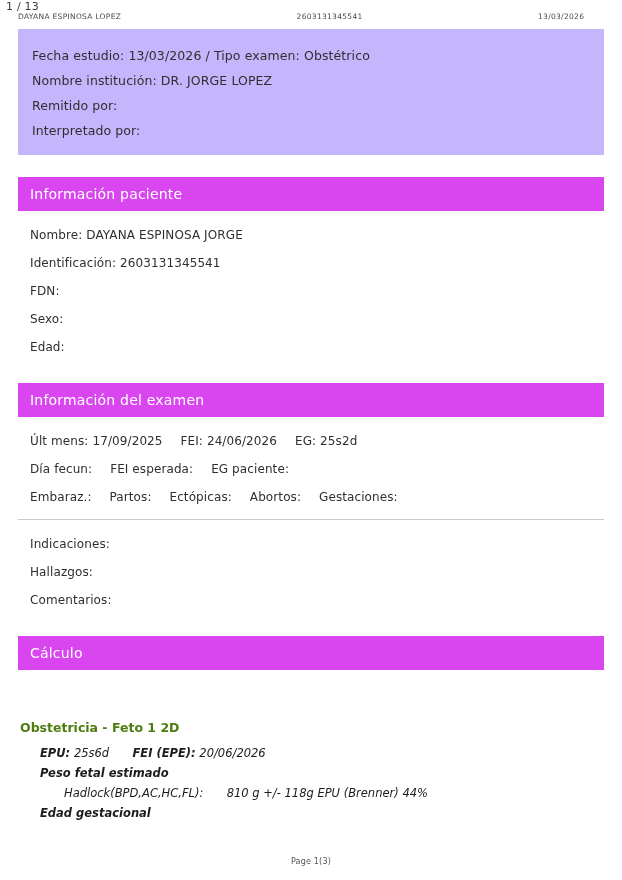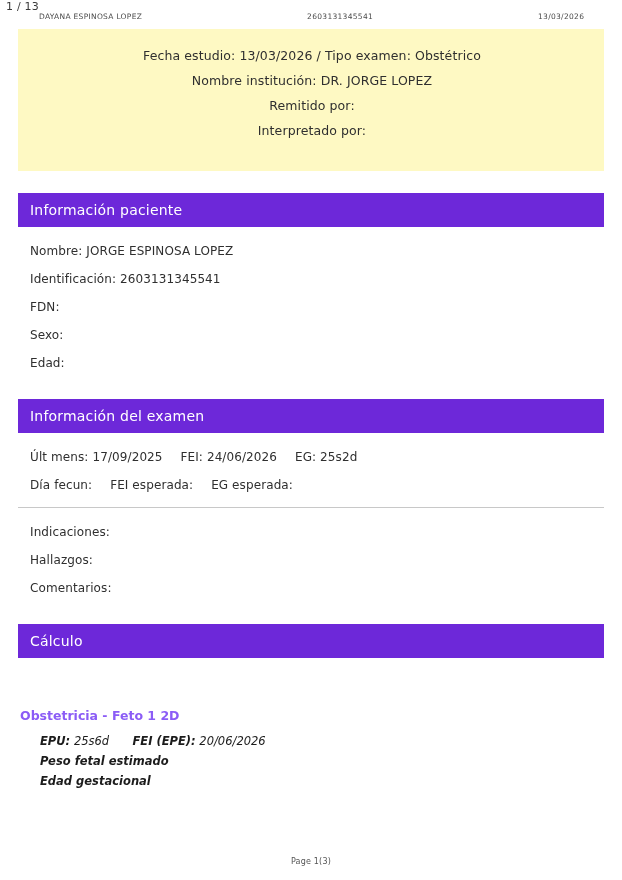--- a/index.html
+++ b/index.html
@@ -34,46 +34,44 @@
   }
 
   .doc-header {
     display: flex;
     justify-content: space-between;
     align-items: baseline;
     padding: 2px 14px 6px 18px;
     font-size: 7.5px;
     color: #4a4a4a;
     letter-spacing: 0.3px;
-    margin-left: 21px;
   }
   .doc-header .hdr-center {
     flex: 1;
     text-align: center;
   }
   .doc-header .hdr-right {
     min-width: 70px;
   }
 
   .info-box {
     margin: 2px 18px 0 18px;
-    background: #fef9c3;
-    padding: 14px 12px 28px 12px;
-    text-align: center;
+    background: #c4b5fd;
+    padding: 14px 12px 12px 12px;
   }
   .info-box .line {
     font-size: 12.5px;
     color: #2f2f2f;
     padding: 5px 0 5px 2px;
     letter-spacing: 0.1px;
   }
 
   .section-bar {
     margin: 22px 18px 0 18px;
-    background: #6d28d9;
+    background: #d946ef;
     color: #ffffff;
     font-size: 14px;
     padding: 9px 12px 9px 12px;
     letter-spacing: 0.2px;
   }
 
   .section-body {
     margin: 6px 18px 0 18px;
     padding: 4px 0 0 12px;
   }
@@ -91,21 +89,21 @@
     border-top: 1px solid #c8c8c8;
   }
 
   .calc-body {
     margin: 12px 18px 0 18px;
     padding-left: 2px;
   }
   .calc-title {
     font-size: 12.5px;
     font-weight: bold;
-    color: #8b5cf6;
+    color: #4d7c0f;
     padding: 2px 0 8px 0;
     margin-top: 48px;
   }
   .calc-line {
     font-size: 11.5px;
     color: #1c1c1c;
     padding: 3px 0 3px 0;
     font-style: italic;
   }
   .calc-line.indent1 { padding-left: 20px; }
@@ -139,38 +137,45 @@
 
   <div class="info-box">
     <div class="line">Fecha estudio: 13/03/2026 / Tipo examen: Obstétrico</div>
     <div class="line">Nombre institución: DR. JORGE LOPEZ</div>
     <div class="line">Remitido por:</div>
     <div class="line">Interpretado por:</div>
   </div>
 
   <div class="section-bar">Información paciente</div>
   <div class="section-body">
-    <div class="row">Nombre: JORGE ESPINOSA LOPEZ</div>
+    <div class="row">Nombre: DAYANA ESPINOSA JORGE</div>
     <div class="row">Identificación: 2603131345541</div>
     <div class="row">FDN:</div>
     <div class="row">Sexo:</div>
     <div class="row">Edad:</div>
   </div>
 
   <div class="section-bar">Información del examen</div>
   <div class="section-body">
     <div class="row spaced">
       <span>Últ mens: 17/09/2025</span>
       <span>FEI: 24/06/2026</span>
       <span>EG: 25s2d</span>
     </div>
     <div class="row spaced">
       <span>Día fecun:</span>
       <span>FEI esperada:</span>
-      <span>EG esperada:</span>
+      <span>EG paciente:</span>
+    </div>
+    <div class="row spaced">
+      <span>Embaraz.:</span>
+      <span>Partos:</span>
+      <span>Ectópicas:</span>
+      <span>Abortos:</span>
+      <span>Gestaciones:</span>
     </div>
   </div>
 
   <div class="divider"></div>
 
   <div class="section-body">
     <div class="row">Indicaciones:</div>
     <div class="row">Hallazgos:</div>
     <div class="row">Comentarios:</div>
   </div>
@@ -181,20 +186,25 @@
     <div class="calc-line indent1">
       <b>EPU:</b>
       <span>25s6d</span>
       <span class="gap"></span>
       <b>FEI (EPE):</b>
       <span>20/06/2026</span>
     </div>
     <div class="calc-line indent1">
       <b>Peso fetal estimado</b>
     </div>
+    <div class="calc-line indent2">
+      <span>Hadlock(BPD,AC,HC,FL):</span>
+      <span class="gap"></span>
+      <span>810 g +/- 118g EPU (Brenner) 44%</span>
+    </div>
     <div class="calc-line indent1">
       <b>Edad gestacional</b>
     </div>
   </div>
 
 </div>
 
 <div class="page-footer">Page 1(3)</div>
 
 </body></html>

